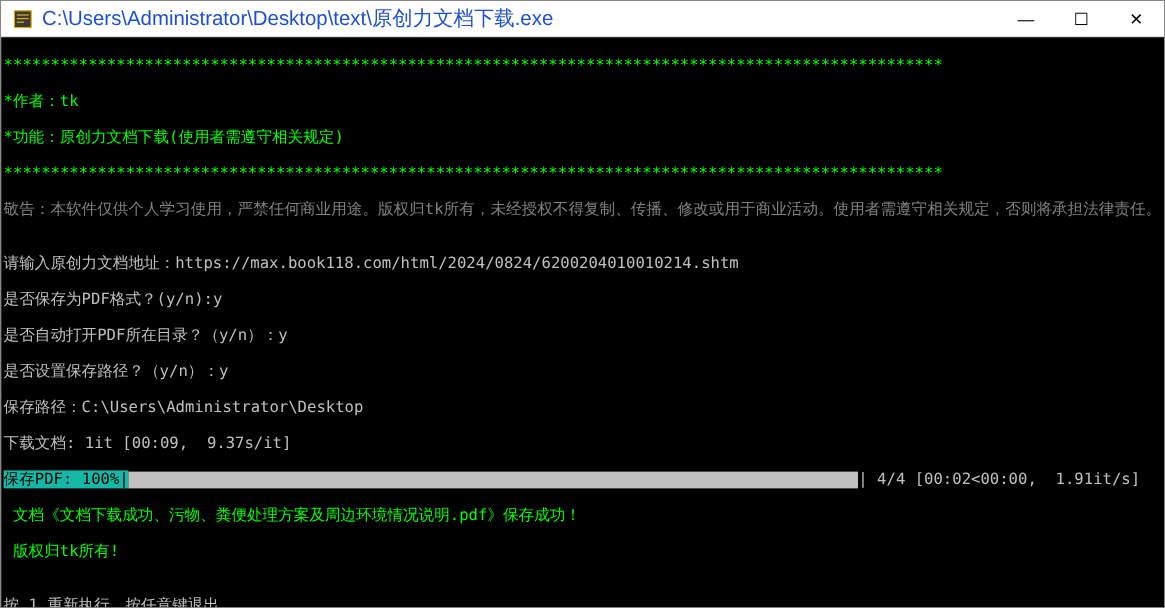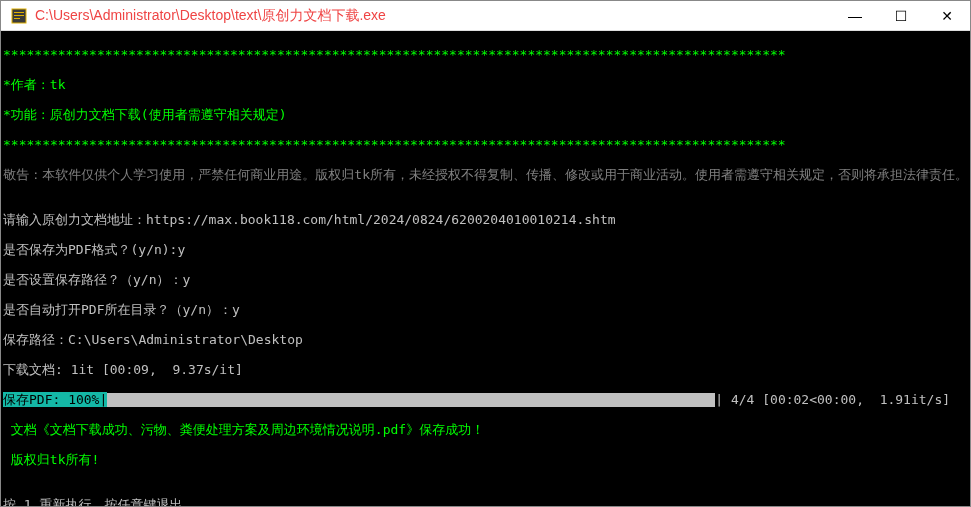--- a/index.html
+++ b/index.html
@@ -1,21 +1,21 @@
 <!DOCTYPE html>
 <html><head>
   <meta charset="utf-8">
   <style>
     * { margin: 0; padding: 0; box-sizing: border-box; }
     body { font-family: "Segoe UI", Tahoma, sans-serif; background: #fff; width: 971px; height: 507px; overflow: hidden; }
     .window { width: 971px; height: 507px; border: 1px solid #888; display: flex; flex-direction: column; background: #fff; }
     .titlebar { height: 30px; background: #fff; display: flex; align-items: center; border-bottom: 1px solid #ddd; }
     .titlebar .icon { width: 20px; height: 20px; margin: 0 6px 0 8px; display: flex; align-items: center; justify-content: center; }
     .titlebar .icon svg { width: 16px; height: 16px; }
-    .titlebar .title { flex: 1; font-size: 14px; color: #ef4444; white-space: nowrap; overflow: hidden; text-overflow: ellipsis; }
+    .titlebar .title { flex: 1; font-size: 17px; color: #1d4ed8; white-space: nowrap; overflow: hidden; text-overflow: ellipsis; }
     .controls { display: flex; }
     .ctrl { width: 46px; height: 29px; display: flex; align-items: center; justify-content: center; font-size: 14px; font-family: "Segoe UI", sans-serif; color: #000; }
 
     .terminal { flex: 1; background: #000; color: #c0c0c0; font-family: "NSimSun","SimSun","Consolas",monospace; font-size: 13px; line-height: 15px; padding: 1px 2px; overflow: hidden; white-space: pre; position: relative; }
     .line { white-space: pre; }
     .green { color: #00ff00; }
     .gray  { color: #808080; }
     .white { color: #c0c0c0; }
     .bar-inv { background: #14b8a6; color: #000; display: inline-block; }
     .barfill { display: inline-block; height: 14px; vertical-align: text-bottom; background: #c0c0c0; }
@@ -45,26 +45,26 @@
           <span>✕</span>
         </div>
     </div>
   </div>
 
   <div class="terminal">
 <div class="line green">****************************************************************************************************</div>
 <div class="line green">*作者：tk</div>
 <div class="line green">*功能：原创力文档下载(使用者需遵守相关规定)</div>
 <div class="line green">****************************************************************************************************</div>
-<div class="line gray" style="white-space:pre-wrap;text-align:right;">敬告：本软件仅供个人学习使用，严禁任何商业用途。版权归tk所有，未经授权不得复制、传播、修改或用于商业活动。使用者需遵守相关规定，否则将承担法律责任。</div>
+<div class="line gray" style="white-space:pre-wrap;">敬告：本软件仅供个人学习使用，严禁任何商业用途。版权归tk所有，未经授权不得复制、传播、修改或用于商业活动。使用者需遵守相关规定，否则将承担法律责任。</div>
 <div class="line"></div>
 <div class="line white">请输入原创力文档地址：https://max.book118.com/html/2024/0824/6200204010010214.shtm</div>
 <div class="line white">是否保存为PDF格式？(y/n):y</div>
+<div class="line white">是否自动打开PDF所在目录？（y/n）：y</div>
 <div class="line white">是否设置保存路径？（y/n）：y</div>
-<div class="line white">是否自动打开PDF所在目录？（y/n）：y</div>
 <div class="line white">保存路径：C:\Users\Administrator\Desktop</div>
 <div class="line white">下载文档: 1it [00:09,  9.37s/it]</div>
 <div class="line white"><span class="bar-inv">保存PDF: 100%|</span><span class="barfill" style="width:608px;"></span><span>| 4/4 [00:02&lt;00:00,  1.91it/s]</span></div>
 <div class="line green"> 文档《文档下载成功、污物、粪便处理方案及周边环境情况说明.pdf》保存成功！</div>
 <div class="line green"> 版权归tk所有!</div>
 <div class="line"></div>
 <div class="line white">按 1 重新执行，按任意键退出</div>
 
   </div>
 </div>

